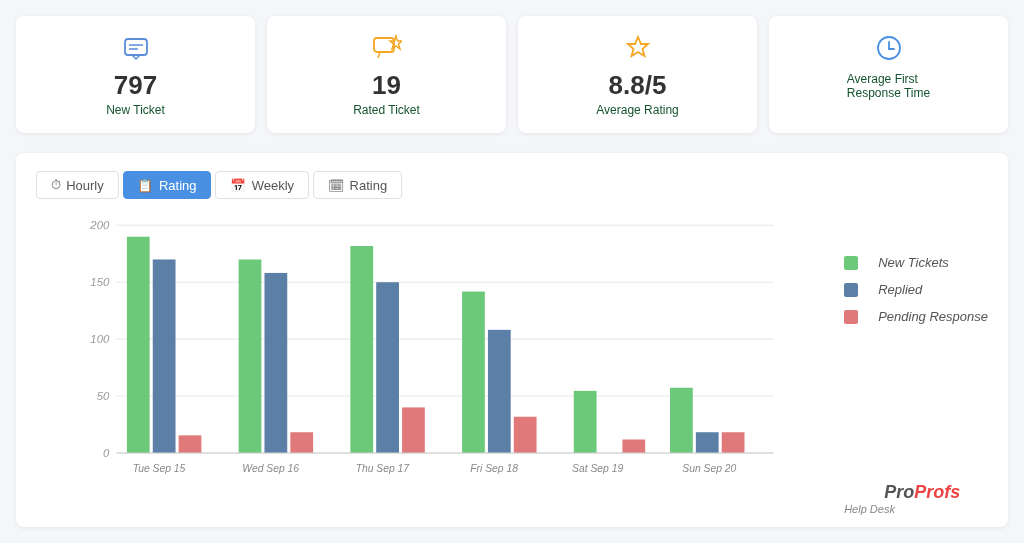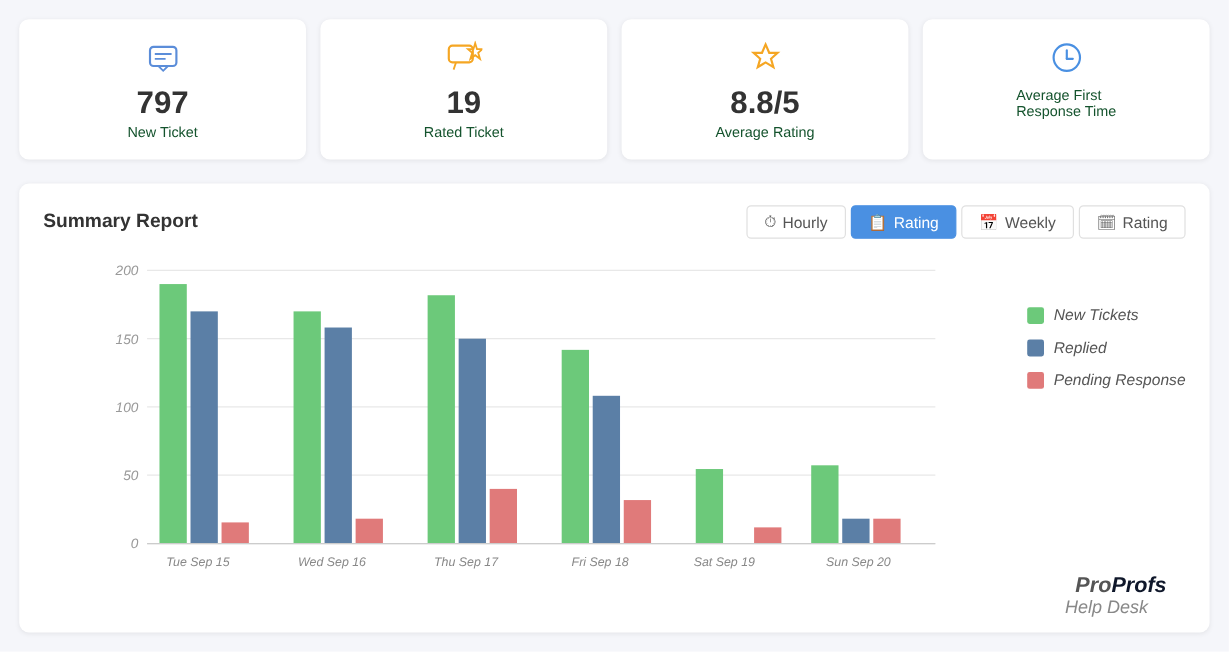--- a/index.html
+++ b/index.html
@@ -105,47 +105,47 @@
     .chart-legend {
       display: flex;
       flex-direction: column;
       gap: 12px;
       padding-top: 40px;
       min-width: 130px;
     }
     .legend-item {
       display: flex;
       align-items: center;
-      gap: 8px;
+      gap: 20px;
       font-size: 13px;
       color: #555;
     }
     .legend-dot {
       width: 14px;
       height: 14px;
       border-radius: 2px;
       flex-shrink: 0;
     }
 
     
     .chart-svg {
       width: 100%;
       height: 100%;
     }
     .logo-text {
       font-size: 18px;
       font-weight: 700;
     }
     .logo-pro { color: #555; margin-left: 40px; }
-    .logo-profs { color: #0f172a; text-align: center; }
+    .logo-profs { color: #ef4444; text-align: center; }
     .logo-sub {
-      font-size: 15px;
+      font-size: 11px;
       color: #888;
       display: block;
-      text-align: center;
+      text-align: left;
     }
   </style>
 </head>
 <body>
 
 <div class="stats-row">
 
   <div class="stat-card">
     <div class="stat-icon">
       <svg width="28" height="28" viewBox="0 0 28 28" fill="none">
@@ -189,21 +189,20 @@
         <line x1="14" y1="8" x2="14" y2="15" stroke="#4a90e2" stroke-width="1.8" stroke-linecap="round"></line>
         <line x1="14" y1="15" x2="19" y2="15" stroke="#4a90e2" stroke-width="1.8" stroke-linecap="round"></line>
       </svg>
     </div>
     <div class="stat-label" style="white-space:pre-line;text-align:left;">Average First<br>Response Time</div>
   </div>
 </div>
 
 <div class="report-section">
   <div class="report-header">
-    <div class="report-title">Summary Report</div>
     <div class="tab-group">
       <button class="tab-btn">
         <span class="tab-icon">⏱</span>
         <span>Hourly</span>
       </button>
       <button class="tab-btn active">
         <span class="tab-icon">📋</span>
         <span>Rating</span>
       </button>
       <button class="tab-btn">

